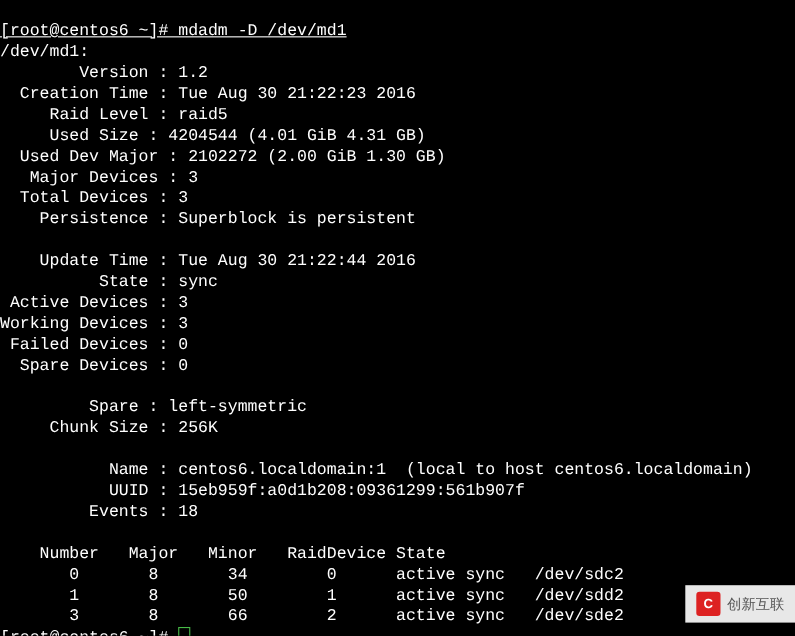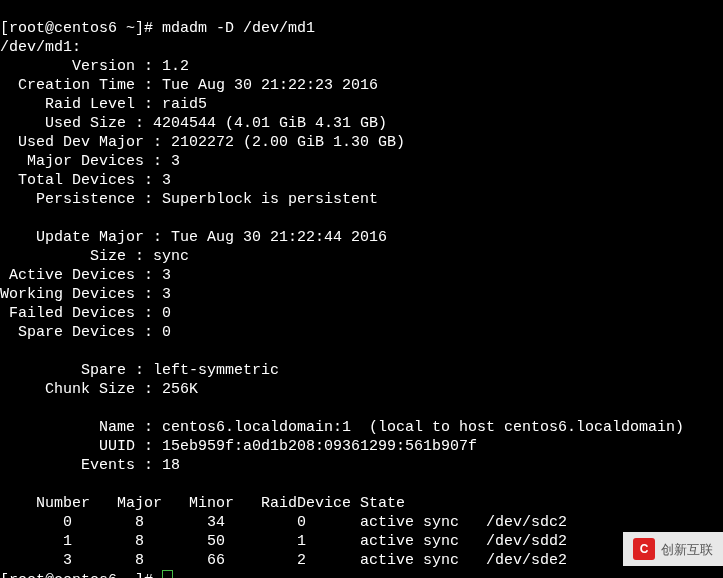--- a/index.html
+++ b/index.html
@@ -14,20 +14,21 @@
       height: 578px;
       overflow: hidden;
       position: relative;
     }
     .terminal {
       white-space: pre;
       padding: 0;
     }
     .prompt-line {
       white-space: pre;
+      text-decoration: underline;
     }
     .cursor {
       display: inline-block;
       width: 9px;
       height: 16px;
       border: 1px solid #47ba47;
       vertical-align: text-bottom;
       margin-bottom: 1px;
     }
     .watermark {
@@ -64,22 +65,22 @@
 <span>/dev/md1:</span>
 <span><span>        Version : </span><span>1.2</span></span>
 <span><span>  Creation Time : </span><span>Tue Aug 30 21:22:23 2016</span></span>
 <span><span>     Raid Level : </span><span>raid5</span></span>
 <span><span>     Used Size : </span><span>4204544 (4.01 GiB 4.31 GB)</span></span>
 <span><span>  Used Dev Major : </span><span>2102272 (2.00 GiB 1.30 GB)</span></span>
 <span><span>   Major Devices : </span><span>3</span></span>
 <span><span>  Total Devices : </span><span>3</span></span>
 <span><span>    Persistence : </span><span>Superblock is persistent</span></span>
 
-<span><span>    Update Major : </span><span>Tue Aug 30 21:22:44 2016</span></span>
-<span><span>          Size : </span><span>sync</span></span>
+<span><span>    Update Time : </span><span>Tue Aug 30 21:22:44 2016</span></span>
+<span><span>          State : </span><span>sync</span></span>
 <span><span> Active Devices : </span><span>3</span></span>
 <span><span>Working Devices : </span><span>3</span></span>
 <span><span> Failed Devices : </span><span>0</span></span>
 <span><span>  Spare Devices : </span><span>0</span></span>
 
 <span><span>         Spare : </span><span>left-symmetric</span></span>
 <span><span>     Chunk Size : </span><span>256K</span></span>
 
 <span><span>           Name : </span><span>centos6.localdomain:1  (local to host centos6.localdomain)</span></span>
 <span><span>           UUID : </span><span>15eb959f:a0d1b208:09361299:561b907f</span></span>

